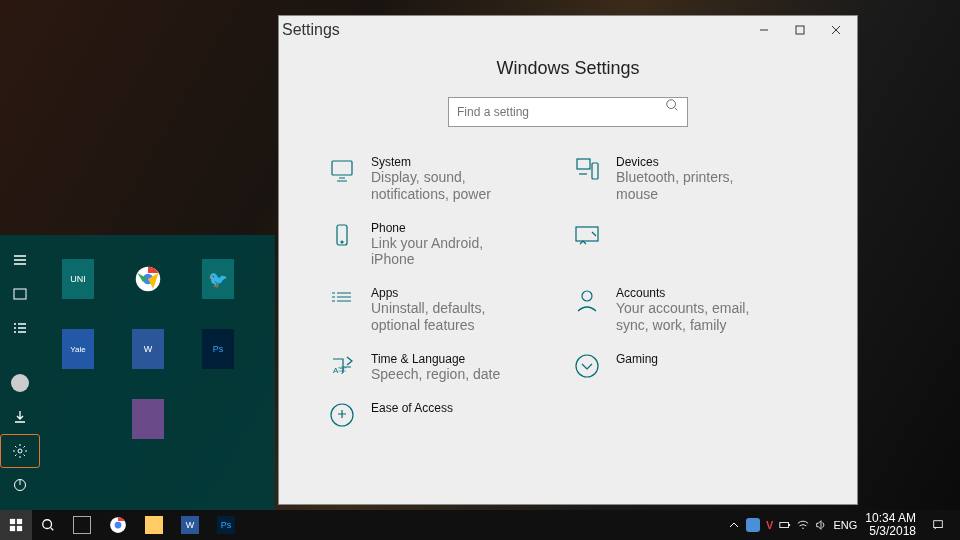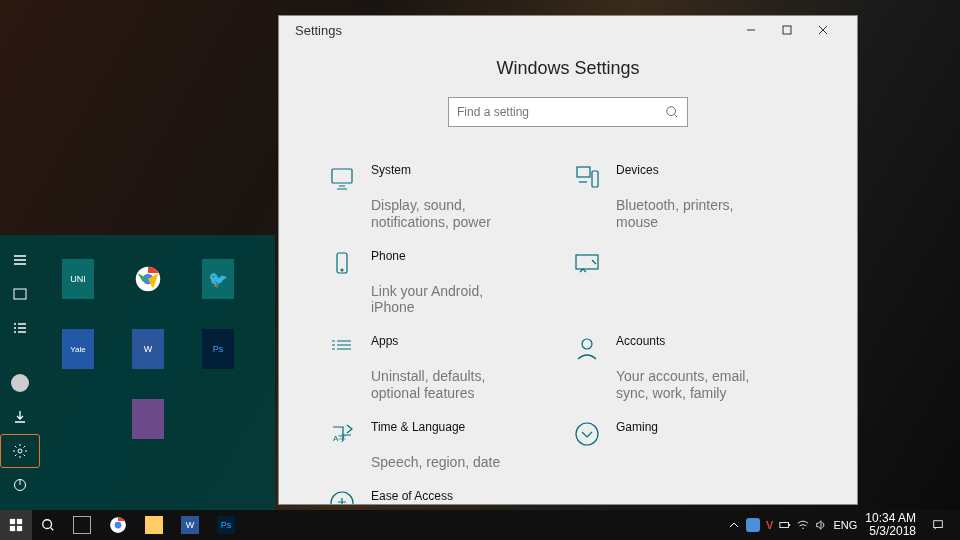--- a/index.html
+++ b/index.html
@@ -22,34 +22,34 @@
   .sm-rail { width:40px; display:flex; flex-direction:column; padding:8px 0; }
   .sm-rail .rail-btn { width:40px; height:34px; display:flex; align-items:center; justify-content:center; }
   .sm-rail .rail-btn.bottom { margin-top:auto; }
   .sm-rail svg { width:16px; height:16px; fill:#fff; }
   .sm-rail .rail-btn.hl { border:1.5px solid #e8742c; border-radius:3px; }
   .sm-avatar { width:18px; height:18px; border-radius:50%; background:#ccc; }
   .sm-tiles { flex:1; padding:16px 10px; display:grid; grid-template-columns:repeat(3,56px); grid-auto-rows:56px; gap:14px; align-content:start; }
   .tile { width:32px; height:40px; display:flex; align-items:center; justify-content:center; font-size:9px; color:#fff; margin:auto; }
 
   .win { position:absolute; left:278px; top:15px; width:580px; height:490px; background:#eee; border:1px solid #888; display:flex; flex-direction:column; }
-  .win-title { height:28px; display:flex; align-items:center; padding:0 16px; font-size:13px; color:#333; }
+  .win-title { height:28px; display:flex; align-items:center; padding:0 3px; font-size:16px; color:#333; }
   .win-controls { margin-left:auto; display:flex; gap:0; }
   .win-controls .wc { width:36px; height:28px; display:flex; align-items:center; justify-content:center; }
   .win-controls svg { width:10px; height:10px; stroke:#333; fill:none; stroke-width:1; }
   .win-body { flex:1; overflow:hidden; padding:0 30px; }
   .win h1 { font-weight:400; font-size:18px; text-align:center; color:#222; margin:14px 0 18px; }
-  .search { width:240px; height:30px; margin:0 auto 36px; border:1px solid #999; background:#fff; display:flex; align-items:center; padding:0 8px; font-size:11px; }
+  .search { width:240px; height:30px; margin:0 auto 28px; border:1px solid #999; background:#fff; display:flex; padding:0 8px; font-size:11px; }
   .search input { flex:1; border:0; outline:0; font-size:12px; color:#555; background:transparent; }
   .search svg { width:14px; height:14px; stroke:#555; fill:none; }
   .cats { display:grid; grid-template-columns:1fr 1fr; column-gap:12px; row-gap:18px; padding:0 20px; }
   .cat { display:flex; gap:14px; align-items:flex-start; }
   .cat-icon { width:28px; height:28px; flex-shrink:0; display:flex; align-items:center; justify-content:flex-start; color:#006d7a; }
   .cat-icon svg { width:26px; height:26px; fill:none; stroke:#006d7a; stroke-width:1.2; }
-  .cat-text { display:flex; flex-direction:column;gap:20px; }
+  .cat-text { display:flex; flex-direction:column; }
   .cat-text .ct-title { font-size:12px; color:#111; }
   .cat-text .ct-desc { font-size:14px; color:#777; line-height:1.2; max-width:140px; }
   .cat.hl { border:2px solid #e8742c; border-radius:6px; background:#fff; padding:12px 14px; margin:-14px -16px; box-shadow:0 1px 3px rgba(0,0,0,0.1); }
 </style>
 </head>
 <body>
 
 <div class="desktop"></div>
 
 <div class="startmenu">

